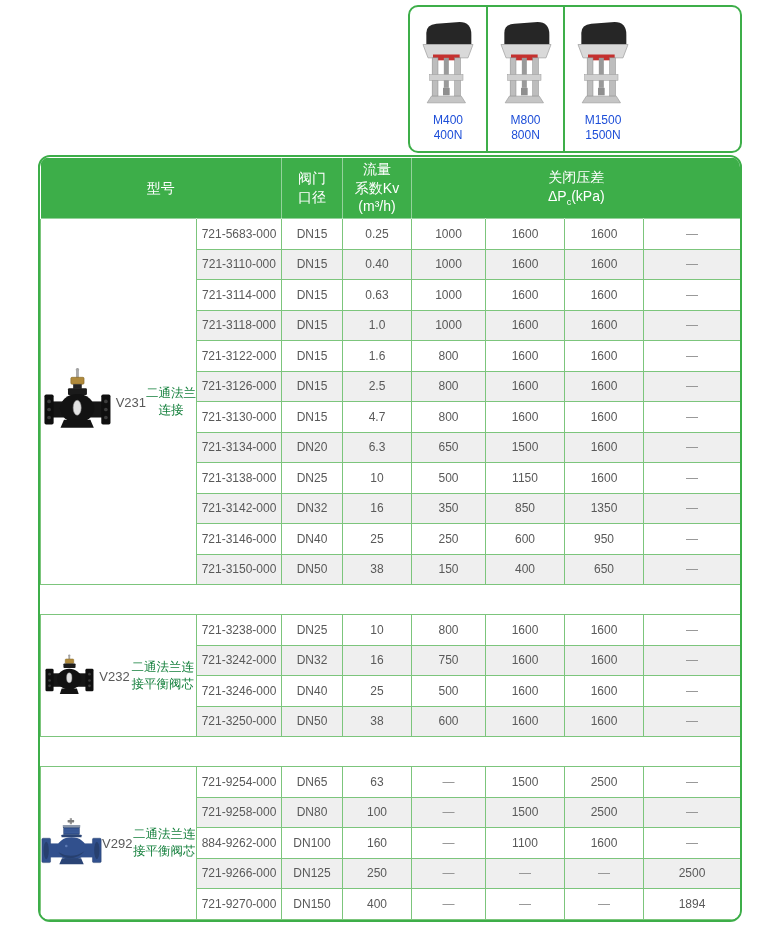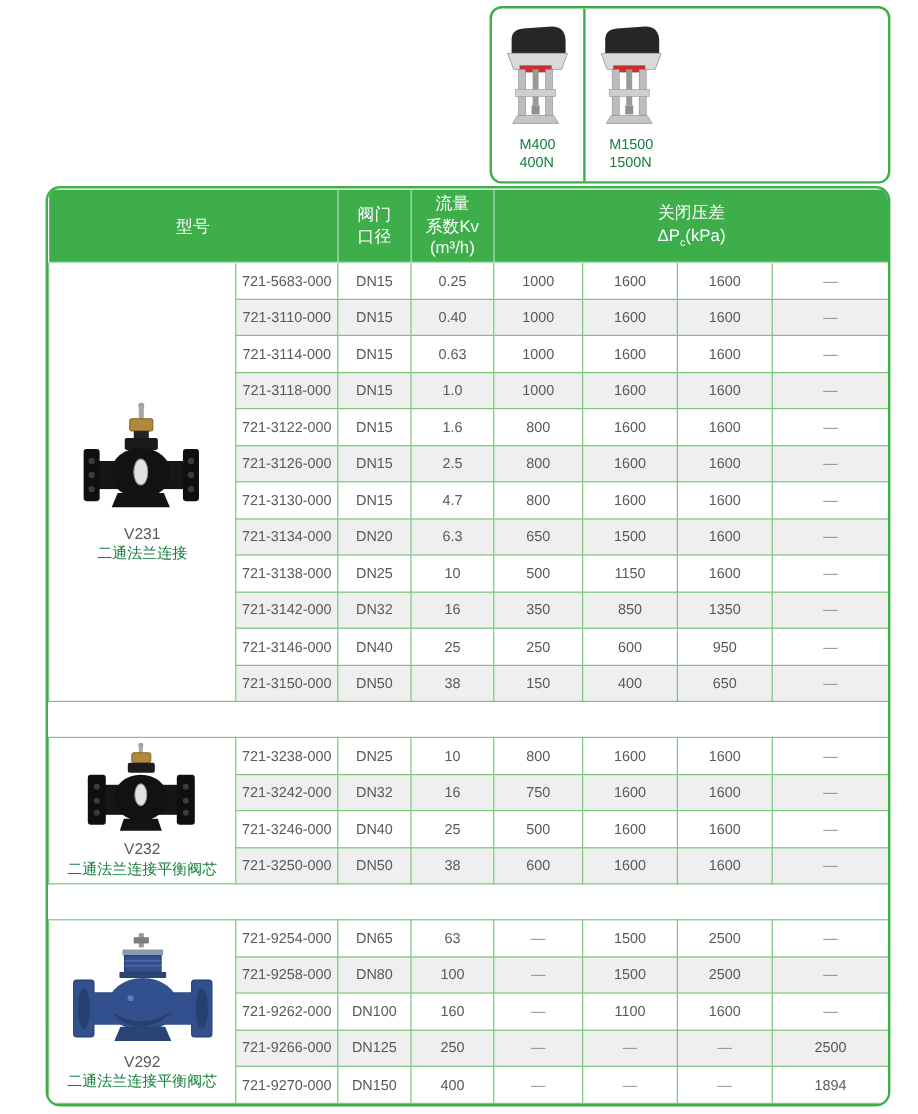--- a/index.html
+++ b/index.html
@@ -7,40 +7,40 @@
     font-family:"Liberation Sans", sans-serif; }
   .page { position:relative; width:765px; height:928px; background:#fff; overflow:hidden; }
 
   
   .act-strip { position:absolute; left:408px; top:5px; width:334px; height:148px;
     border:2px solid #3dae49; border-radius:10px; display:flex; background:#fff; overflow:hidden; }
   .act-cell { display:flex; flex-direction:column; align-items:center;
     justify-content:flex-end; padding:4px 0 7px 0; }
   .act-cell + .act-cell { border-left:2px solid #3dae49; }
   .act-img { flex:1 1 auto; display:flex; align-items:center; justify-content:center; }
-  .act-label { font-size:12px; color:#15803d; line-height:1.3; }
+  .act-label { text-align:center; font-size:12px; color:#1d4ed8; line-height:1.3; }
 
   
   .table-wrap { position:absolute; left:38px; top:155px; width:704px;
     border:2px solid #3dae49; border-radius:12px; overflow:hidden; background:#fff; }
   table.spec { border-collapse:collapse; table-layout:fixed; width:100%; }
   table.spec th, table.spec td { text-align:center; vertical-align:middle; padding:0; }
   thead th { background:#3dae49; color:#ffffff; font-weight:normal; font-size:14px;
     height:61px; line-height:1.35; border:1px solid rgba(255,255,255,0.45); }
   thead tr th:first-child { border-left:none; }
   thead tr th:last-child { border-right:none; }
   tbody td { border:1px solid #7cc57c; font-size:12px; color:#595959;
     height:30.5px; background:#fff; }
   tbody tr.alt td { background:#efefef; }
   tbody td.dash { color:#8c8c8c; }
   td.valve-cell { background:#fff !important; }
   tbody.spacer td { height:30px; background:#fff; border-left:none; border-right:none; }
   sub.psub { font-size:9px; }
 
-  .valve-fig { display:flex; flex-direction:column; align-items:center; }
+  .valve-fig { display:flex; flex-direction:row; align-items:center; }
   .valve-name { font-size:13px; color:#595959; margin-top:1px; }
   .valve-desc { font-size:12.5px; color:#15803d; margin-top:1px; }
 </style>
 </head>
 <body>
 
 <div class="page">
 
   <div class="act-strip">
 
@@ -57,20 +57,39 @@
           <rect x="30" y="86" width="8" height="9" fill="#8f8f8f"></rect>
           <polygon points="16,96 52,96 57,104 11,104" fill="#c5c5c5" stroke="#909090" stroke-width="0.7"></polygon>
         </svg>
       </div>
       <div class="act-label">
         <div>M400</div>
         <div>400N</div>
       </div>
     </div>
 
+    <div class="act-cell" style="width:77px">
+      <div class="act-img">
+        <svg width="60" height="98" viewBox="0 0 72 110">
+          <path d="M10 34 L10 20 Q10 10 22 9 L50 7 Q64 7 64 22 L64 34 Z" fill="#262626"></path>
+          <polygon points="6,34 66,34 60,50 12,50" fill="#d9d9d9" stroke="#a8a8a8" stroke-width="1"></polygon>
+          <rect x="18" y="46" width="32" height="7" fill="#c4312f"></rect>
+          <rect x="31" y="50" width="6" height="36" fill="#9a9a9a"></rect>
+          <rect x="17" y="50" width="7" height="46" fill="#bdbdbd" stroke="#8a8a8a" stroke-width="0.6"></rect>
+          <rect x="44" y="50" width="7" height="46" fill="#bdbdbd" stroke="#8a8a8a" stroke-width="0.6"></rect>
+          <rect x="14" y="70" width="40" height="7" fill="#cfcfcf" stroke="#999" stroke-width="0.6"></rect>
+          <rect x="30" y="86" width="8" height="9" fill="#8f8f8f"></rect>
+          <polygon points="16,96 52,96 57,104 11,104" fill="#c5c5c5" stroke="#909090" stroke-width="0.7"></polygon>
+        </svg>
+      </div>
+      <div class="act-label">
+        <div>M800</div>
+        <div>800N</div>
+      </div>
+    </div>
 
     <div class="act-cell" style="width:78px">
       <div class="act-img">
         <svg width="60" height="98" viewBox="0 0 72 110">
           <path d="M10 34 L10 20 Q10 10 22 9 L50 7 Q64 7 64 22 L64 34 Z" fill="#262626"></path>
           <polygon points="6,34 66,34 60,50 12,50" fill="#d9d9d9" stroke="#a8a8a8" stroke-width="1"></polygon>
           <rect x="18" y="46" width="32" height="7" fill="#c4312f"></rect>
           <rect x="31" y="50" width="6" height="36" fill="#9a9a9a"></rect>
           <rect x="17" y="50" width="7" height="46" fill="#bdbdbd" stroke="#8a8a8a" stroke-width="0.6"></rect>
           <rect x="44" y="50" width="7" height="46" fill="#bdbdbd" stroke="#8a8a8a" stroke-width="0.6"></rect>
@@ -364,21 +383,21 @@
           <tr class="alt">
             <td>721-9258-000</td>
             <td>DN80</td>
             <td>100</td>
             <td class="dash">—</td>
             <td>1500</td>
             <td>2500</td>
             <td class="dash">—</td>
           </tr>
           <tr>
-            <td>721-9262-000</td>
+            <td>884-9262-000</td>
             <td>DN100</td>
             <td>160</td>
             <td class="dash">—</td>
             <td>1100</td>
             <td>1600</td>
             <td class="dash">—</td>
           </tr>
           <tr class="alt">
             <td>721-9266-000</td>
             <td>DN125</td>

